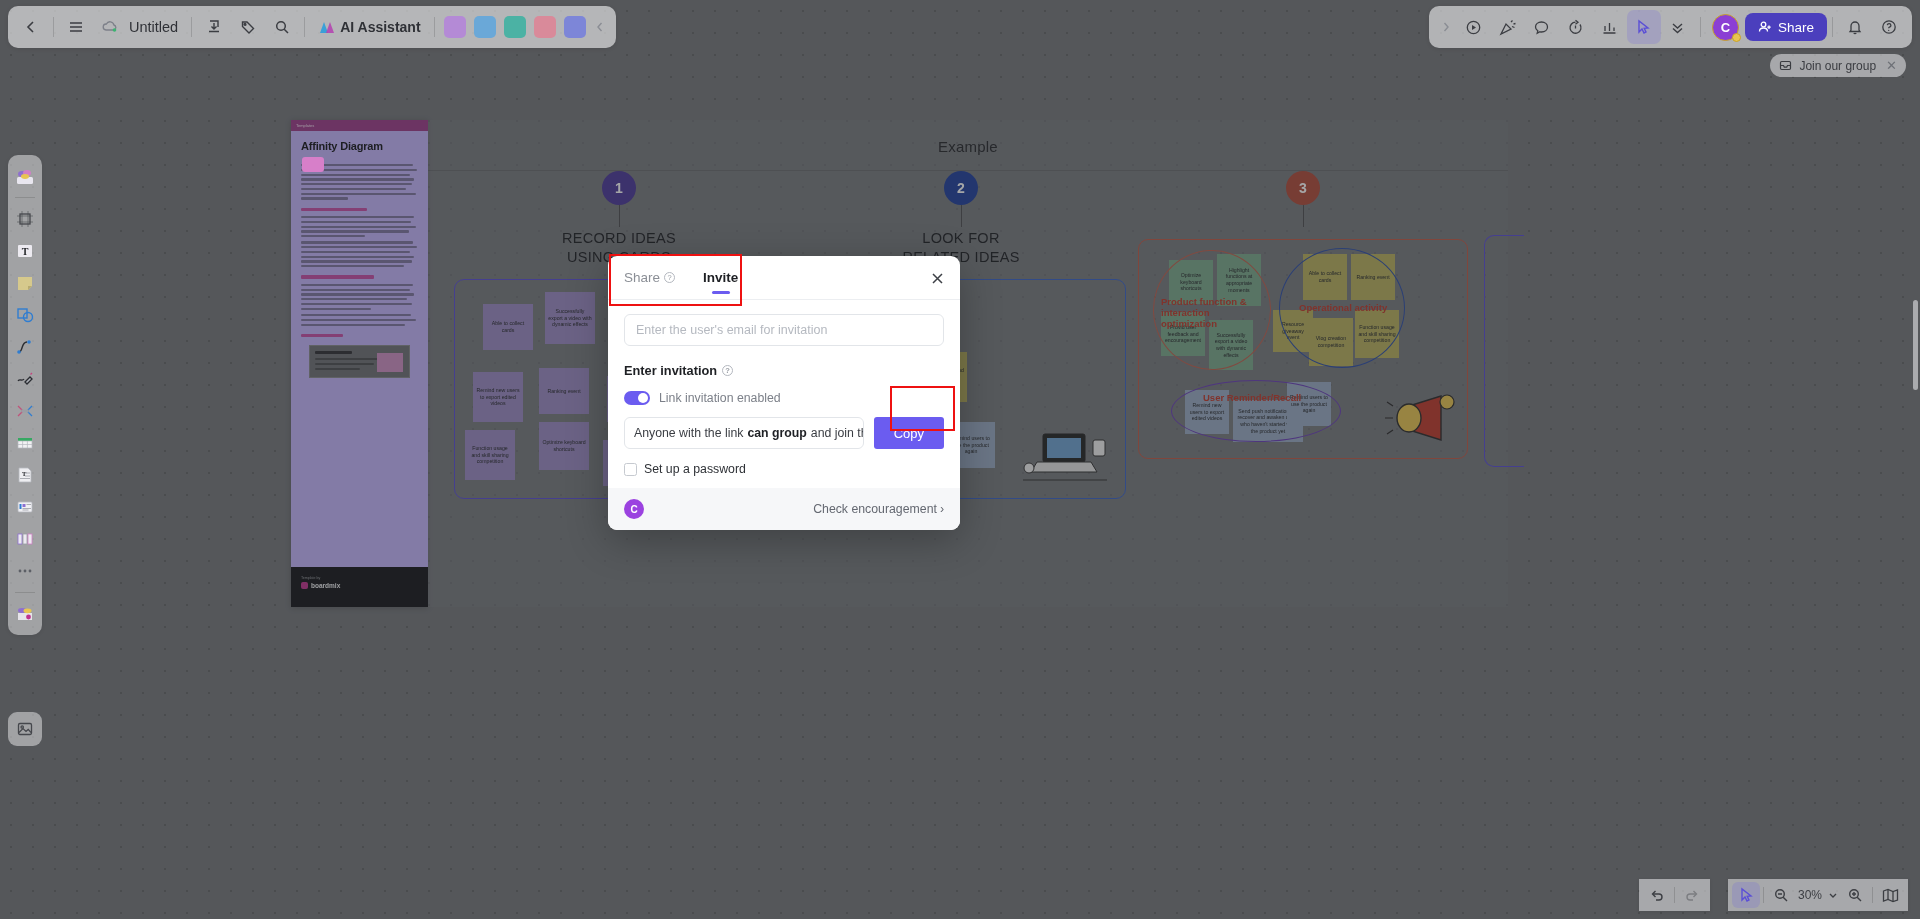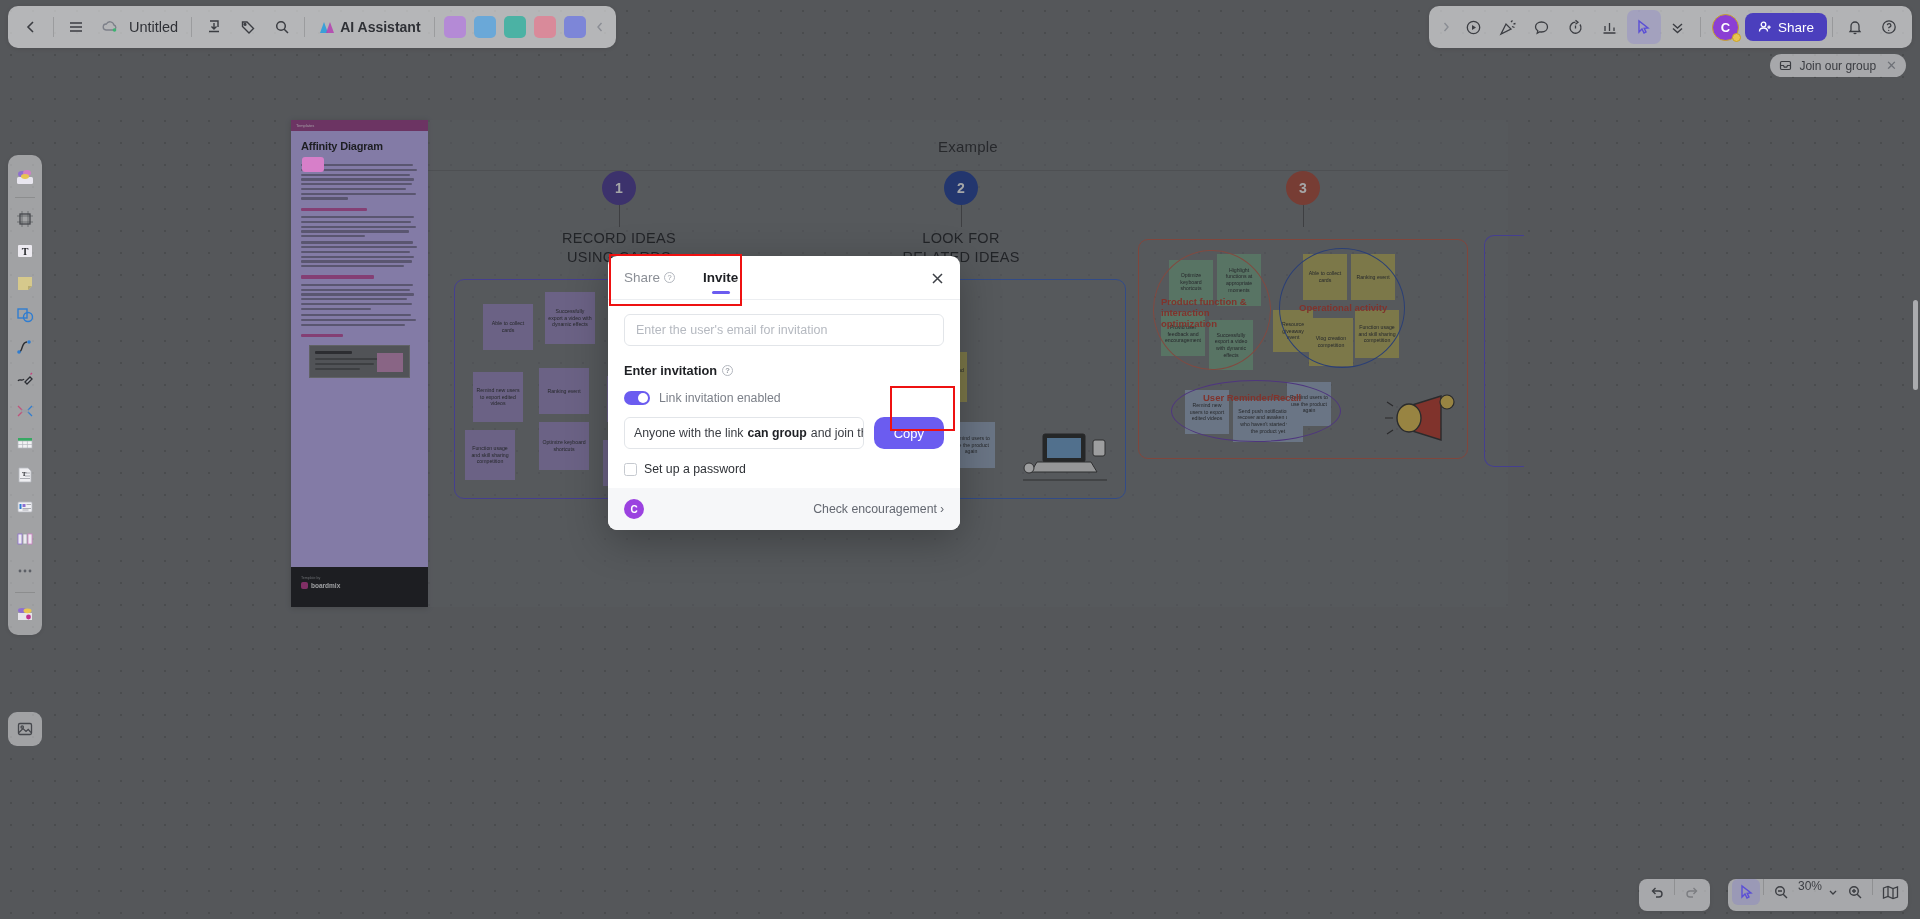--- a/index.html
+++ b/index.html
@@ -203,43 +203,43 @@
   .toggle-lbl { font-size:12.3px; color:#7c8089; }
   .perm-row { display:flex; align-items:center; gap:10px; margin-top:12px; }
   .perm-select {
     flex:1; height:32px; border:1px solid #e2e5e9; border-radius:6px;
     display:flex; align-items:center; padding:0 9px; font-size:12.3px; color:#3a3d43;
     cursor:pointer; gap:4px; overflow:hidden; white-space:nowrap;
   }
   .perm-strong { font-weight:700; color:#1e2024; }
   .copy-wrap { position:relative; }
   .copy-btn {
-    background:#6b5cf0; color:#fff; border:none; border-radius:10px;
+    background:#6b5cf0; color:#fff; border:none; border-radius:3px;
     height:32px; padding:0 20px; font-size:13px; cursor:pointer;
     font-family:"Liberation Sans", sans-serif;
   }
   .pwd-row { display:flex; align-items:center; gap:7px; margin-top:13px; }
   .chkbox { width:13px; height:13px; border:1.3px solid #c6cad0; border-radius:2.5px; cursor:pointer; }
   .pwd-lbl { font-size:12.3px; color:#2e3136; }
   .modal-foot {
     background:#f6f7f9; padding:11px 16px; display:flex; align-items:center; justify-content:space-between;
   }
   .foot-av {
     width:20px; height:20px; border-radius:50%; background:#9b42e0; color:#fff;
     font-size:10px; font-weight:700; display:flex; align-items:center; justify-content:center;
   }
   .foot-link { font-size:12.3px; color:#646871; cursor:pointer; display:flex; align-items:center; gap:3px; }
 
   
   .ann { position:absolute; border:2px solid #ee1111; z-index:60; pointer-events:none; }
 
   
   .br-group {
-    position:absolute; bottom:8px; display:flex; 
-    background: rgba(250,250,252,.50); border-radius:8px; height:32px; padding:0 4px;
+    position:absolute; bottom:8px; display:flex; align-items:center;
+    background: rgba(250,250,252,.50); border-radius:0; height:32px; padding:0 4px;
     box-shadow:0 1px 4px rgba(0,0,0,.08);
   }
   .br-btn {
     width:28px; height:26px; display:flex; align-items:center; justify-content:center;
     border-radius:6px; cursor:pointer; color:#3c3e43;
   }
   .zoom-val { font-size:12px; color:#3c3e43; padding:0 3px; cursor:pointer;}
   .br-sep { width:1px; height:16px; background:rgba(0,0,0,.14); margin:0 3px; }
   .sc-v { position:absolute; right:2px; top:300px; width:5px; height:90px; background:rgba(240,240,244,.55); border-radius:3px;}
   svg { display:block; }

